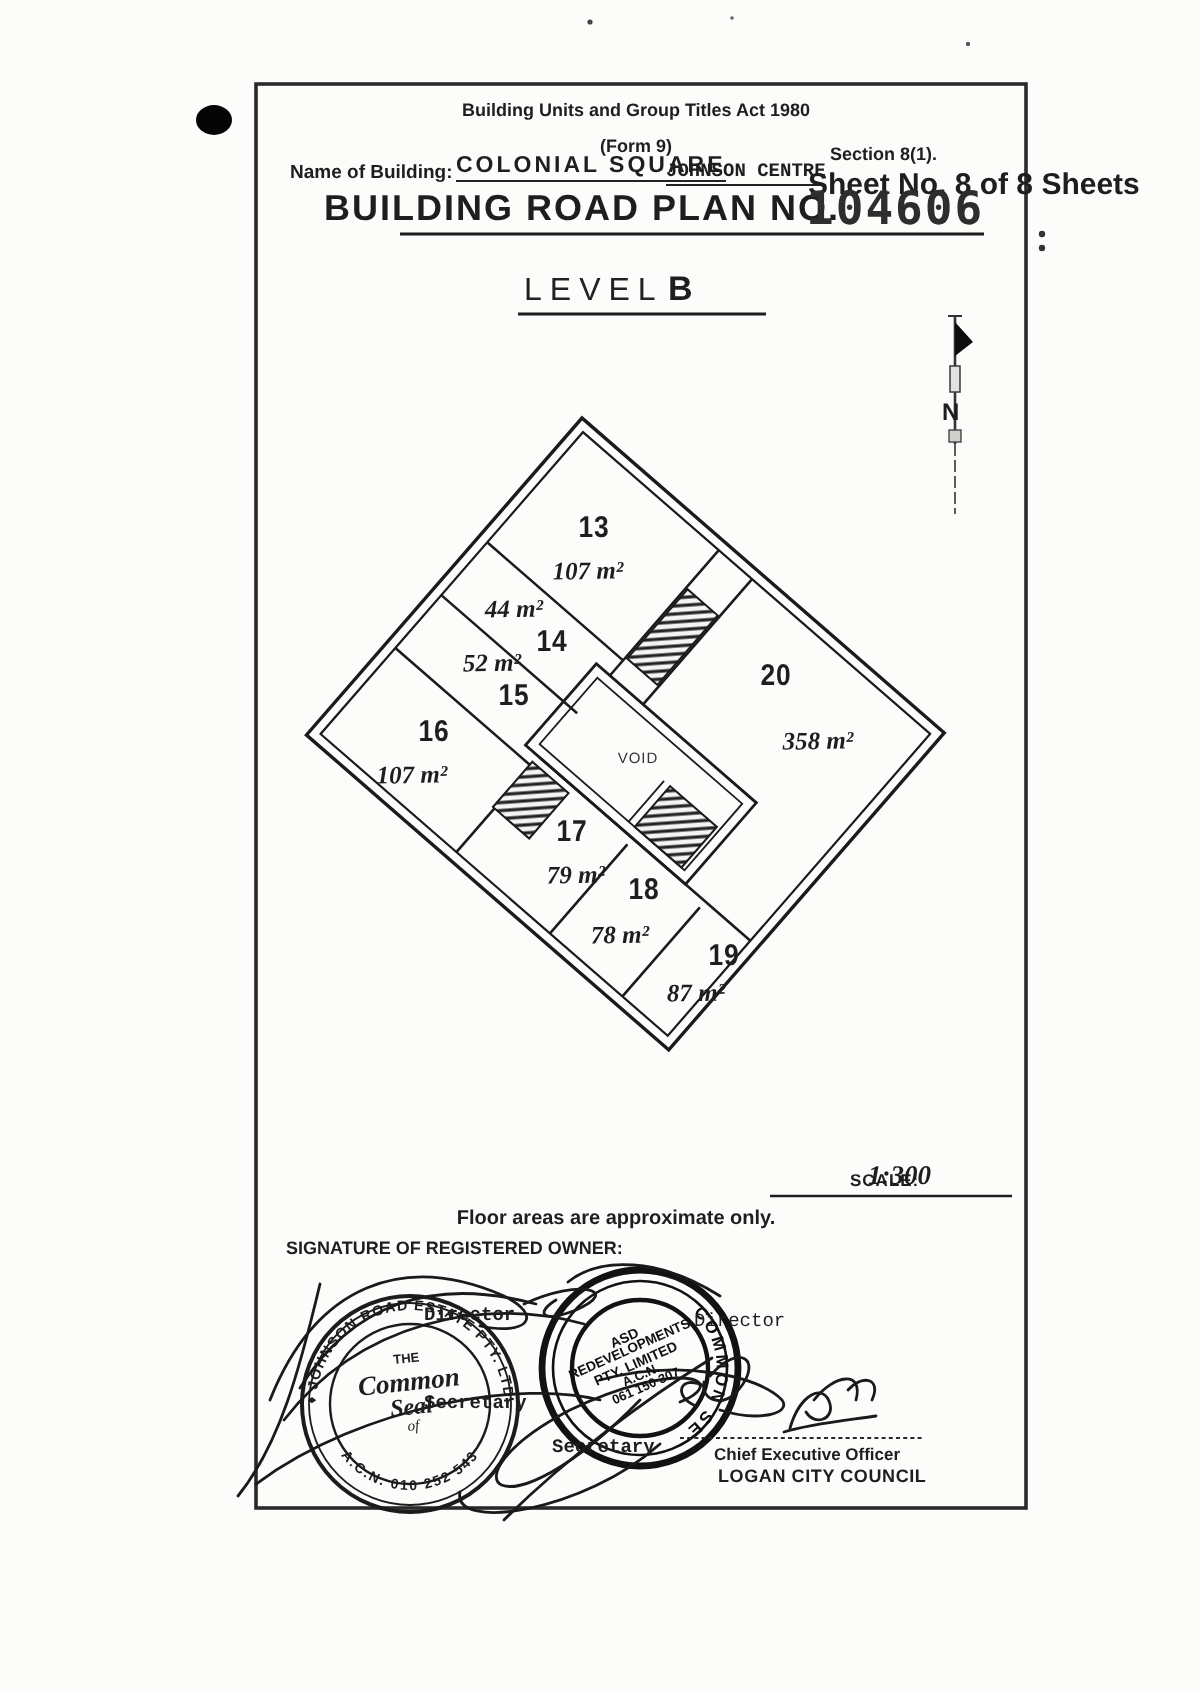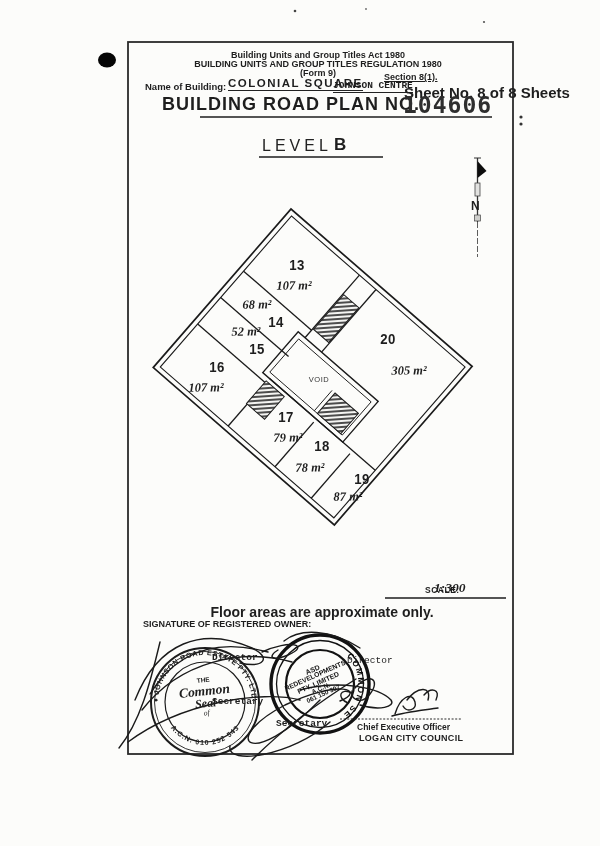--- a/index.html
+++ b/index.html
@@ -126,59 +126,58 @@
       <path d="M395,714 C400,697 412,691 415,702 C417,710 407,713 403,706"></path>
       <path d="M407,700 C417,687 432,685 428,700"></path>
       <path d="M424,695 C431,687 441,689 436,700"></path>
       <path d="M392,716 C405,712 425,710 438,708"></path>
     </g>
 
     <line x1="340" y1="719" x2="462" y2="719" stroke="#2a2a2a" stroke-width="1.1" stroke-dasharray="2,1.6"></line>
   </svg>
 
   <div class="t c b" style="left:318px;top:50px;font-size:9px;">Building Units and Group Titles Act 1980</div>
-  <div class="t c b" style="left:318px;top:59px;font-size:9px;">BUILDING UNITS AND GROUP TITLES REGULATION 1980</div>
   <div class="t c b" style="left:318px;top:68px;font-size:9px;">(Form 9)</div>
 
   <div class="t b" style="left:145px;top:81px;font-size:9.5px;">Name of Building:</div>
   <div class="t b underline" style="left:228px;top:77px;font-size:11.5px;letter-spacing:1.5px;">COLONIAL SQUARE</div>
   <div class="t b mono underline" style="left:333px;top:80px;font-size:9.5px;">JOHNSON CENTRE</div>
 
-  <div class="t b" style="left:384px;top:72px;font-size:9px;text-decoration:underline;">Section 8(1).</div>
+  <div class="t b" style="left:415px;top:72px;font-size:9px;">Section 8(1).</div>
   <div class="t b" style="left:404px;top:84px;font-size:15px;">Sheet No. 8 of 8 Sheets</div>
 
   <div class="t b" style="left:162px;top:94px;font-size:18px;letter-spacing:1px;">BUILDING ROAD PLAN NO.</div>
   <div class="t" style="left:403px;top:92px;font-size:23px;font-weight:bold;letter-spacing:1px;color:#2e2e2e;font-family:'DejaVu Sans Mono',monospace;">104606</div>
 
   <div class="t" style="left:262px;top:137px;font-size:16px;letter-spacing:4px;color:#222;">LEVEL</div>
   <div class="t b" style="left:334px;top:135px;font-size:17px;">B</div>
 
   <div class="t b" style="left:471px;top:199px;font-size:12px;">N</div>
 
   <div class="t plan-num" style="left:297px;top:264px;">13</div>
   <div class="t plan-area" style="left:294px;top:286px;">107 m²</div>
-  <div class="t plan-area" style="left:257px;top:305px;">68 m²</div>
+  <div class="t plan-area" style="left:257px;top:305px;">44 m²</div>
   <div class="t plan-num" style="left:276px;top:321px;">14</div>
   <div class="t plan-area" style="left:246px;top:332px;">52 m²</div>
   <div class="t plan-num" style="left:257px;top:348px;">15</div>
   <div class="t plan-num" style="left:217px;top:366px;">16</div>
   <div class="t plan-area" style="left:206px;top:388px;">107 m²</div>
   <div class="t plan-num" style="left:388px;top:338px;">20</div>
-  <div class="t plan-area" style="left:409px;top:371px;">305 m²</div>
+  <div class="t plan-area" style="left:409px;top:371px;">358 m²</div>
   <div class="t void-label" style="left:319px;top:379px;">VOID</div>
   <div class="t plan-num" style="left:286px;top:416px;">17</div>
   <div class="t plan-area" style="left:274px;top:438px;margin-left:14px;">79 m²</div>
   <div class="t plan-num" style="left:322px;top:445px;">18</div>
   <div class="t plan-area" style="left:310px;top:468px;">78 m²</div>
   <div class="t plan-num" style="left:362px;top:478px;">19</div>
   <div class="t plan-area" style="left:348px;top:497px;">87 m²</div>
 
   <div class="t b" style="left:388px;top:585px;font-size:8.5px;letter-spacing:.5px;margin-left:37px;">SCALE:</div>
   <div class="t serifit b" style="left:434px;top:580px;font-size:13.5px;">1:300</div>
-  <div class="t c b" style="left:322px;top:604px;font-size:14px;">Floor areas are approximate only.</div>
+  <div class="t c b" style="left:308px;top:604px;font-size:10px;">Floor areas are approximate only.</div>
 
   <div class="t b" style="left:143px;top:619px;font-size:9px;">SIGNATURE OF REGISTERED OWNER:</div>
   <div class="t b mono" style="left:212px;top:652px;font-size:9.5px;">Director</div>
   <div class="t mono" style="left:347px;top:655px;font-size:9.5px;">Director</div>
   <div class="t b mono" style="left:212px;top:696px;font-size:9.5px;">Secretary</div>
   <div class="t b mono" style="left:276px;top:718px;font-size:9.5px;">Secretary</div>
   <div class="t b" style="left:357px;top:722px;font-size:8.5px;">Chief Executive Officer</div>
   <div class="t b" style="left:359px;top:733px;font-size:9px;letter-spacing:.3px;">LOGAN CITY COUNCIL</div>
 
   <div class="sealc" id="seal1-center">

